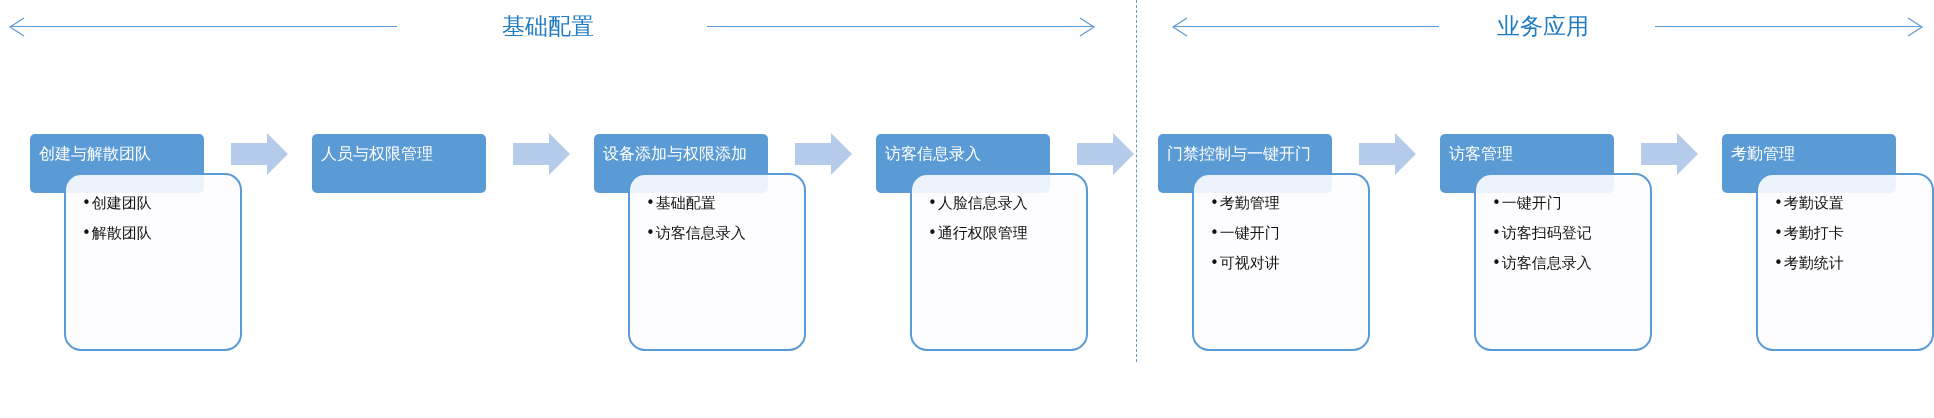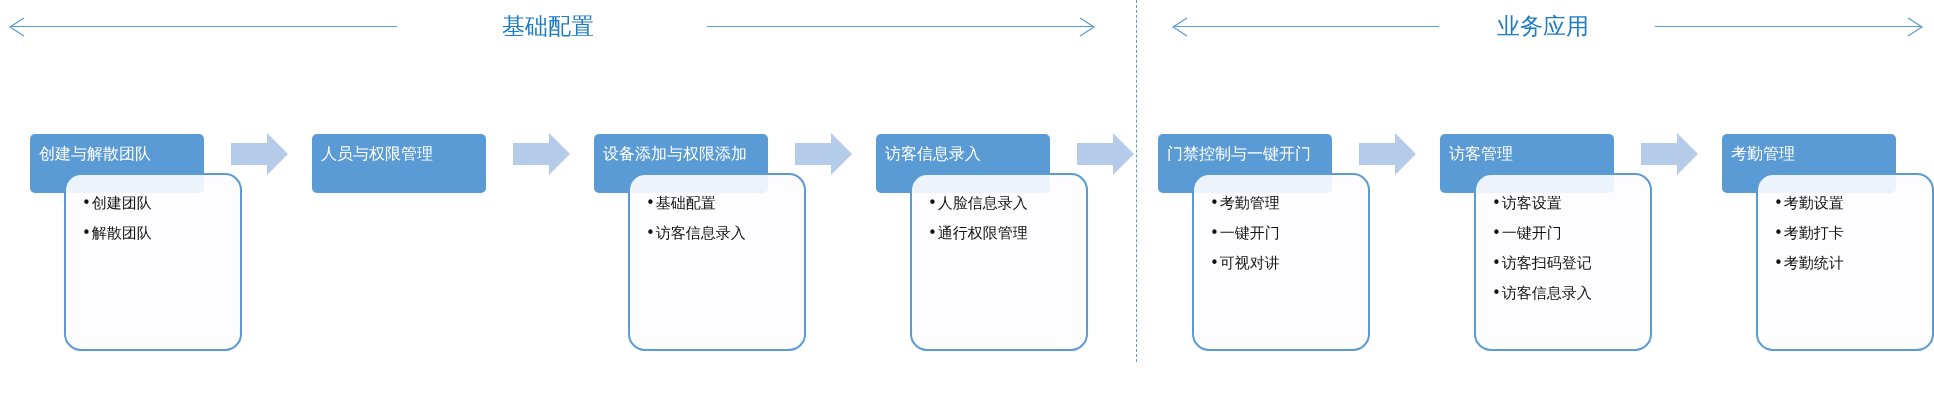--- a/index.html
+++ b/index.html
@@ -114,21 +114,20 @@
       <li>一键开门</li>
       <li>可视对讲</li>
     </ul>
   </div>
 </div>
 
 <div class="module" style="left:1440px">
   <div class="module-header">访客管理</div>
   <div class="module-body">
     <ul>
-      <li>访客设置</li>
       <li>一键开门</li>
       <li>访客扫码登记</li>
       <li>访客信息录入</li>
     </ul>
   </div>
 </div>
 
 <div class="module" style="left:1722px">
   <div class="module-header">考勤管理</div>
   <div class="module-body">

